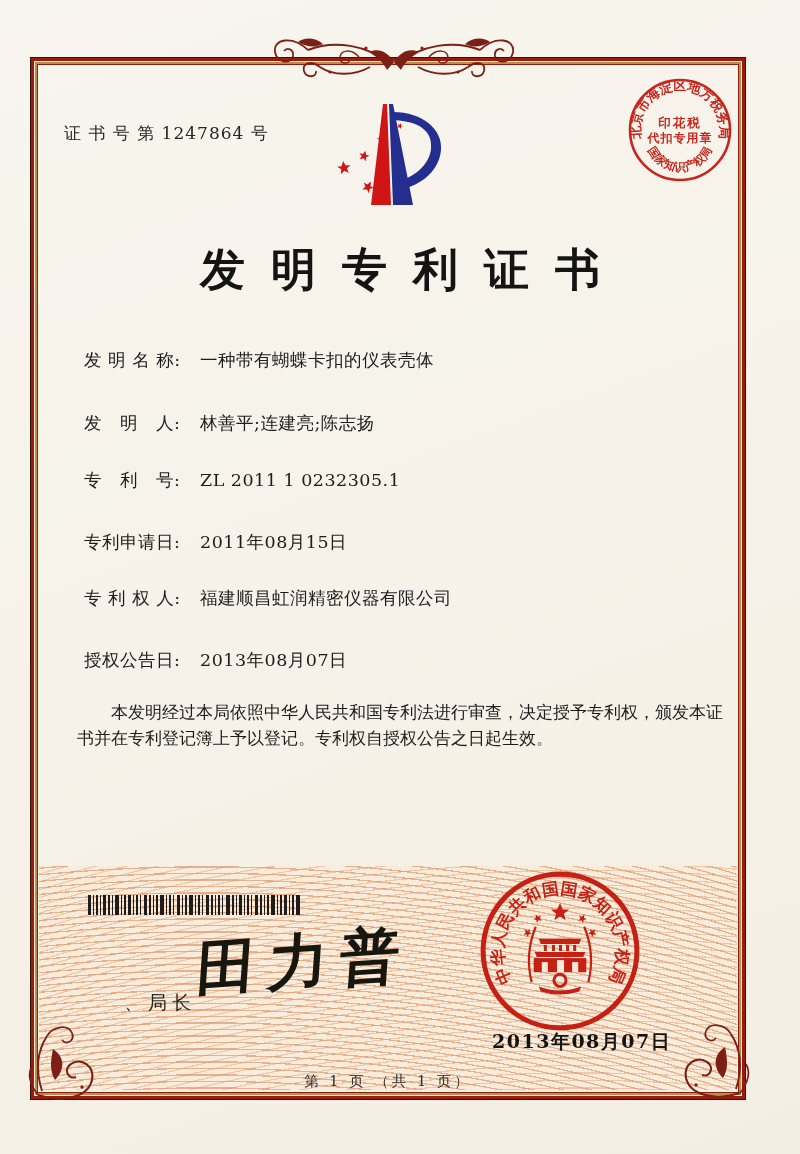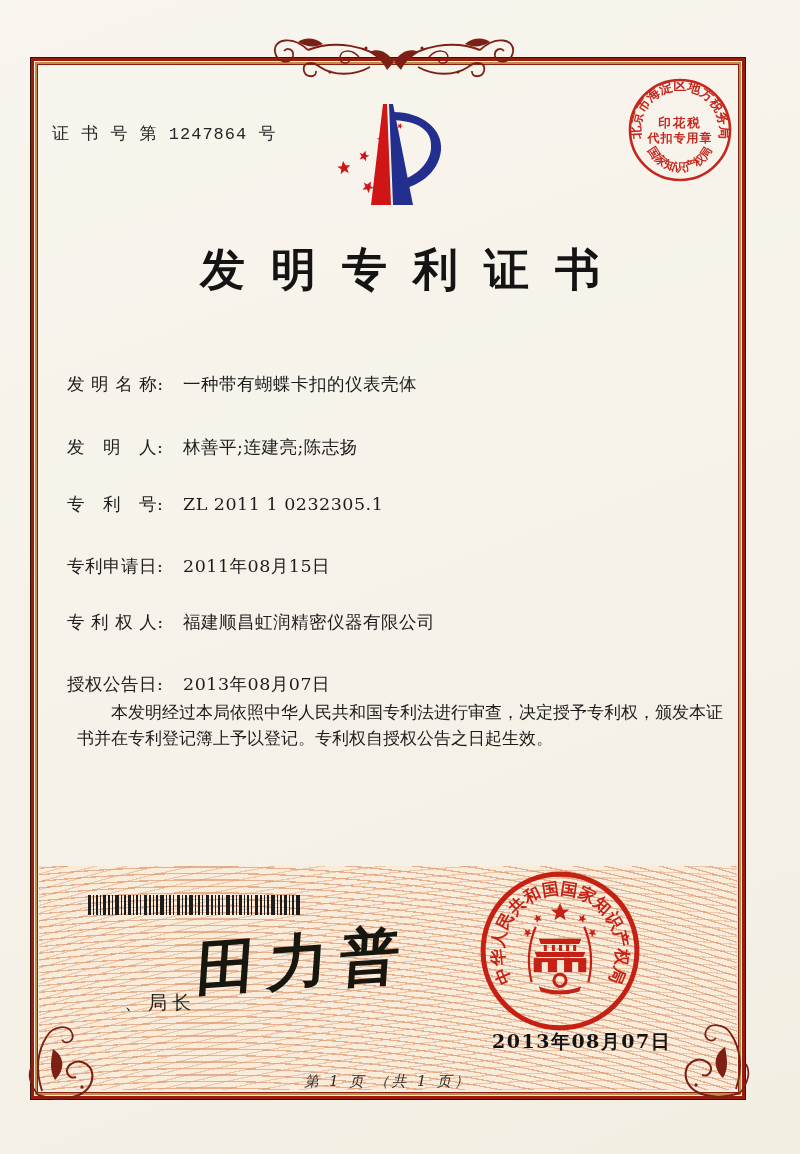--- a/index.html
+++ b/index.html
@@ -8,45 +8,45 @@
         font-family:"DejaVu Serif","Liberation Serif",serif;color:#1c1c1c;}
   .frame{position:absolute;left:30px;top:57px;width:714px;height:1041px;
         border:1px solid #35120a;
         box-shadow:inset 0 0 0 3px #9a1b10, inset 0 0 0 4px #f4eee1,
                    inset 0 0 0 6px #bf8e44, inset 0 0 0 7px #8a2014;}
   .band{position:absolute;left:39px;top:866px;width:698px;height:224px;
         background-color:#f9ecdb;
         background-image:
           repeating-radial-gradient(1600px circle at 24% 1750px, rgba(219,146,103,.65) 0 1.3px, transparent 1.3px 6.5px),
           repeating-radial-gradient(1600px circle at 78% 1850px, rgba(219,146,103,.40) 0 1.2px, transparent 1.2px 7.5px);}
-  .cert-no{position:absolute;left:52px;top:122px;font-size:17px;letter-spacing:1px;color:#262626;font-family:Liberation Mono, monospace;}
+  .cert-no{position:absolute;left:64px;top:122px;font-size:17px;letter-spacing:1px;color:#262626;}
   .title{position:absolute;left:0;top:240px;width:100%;text-align:center;font-size:45px;
          font-weight:700;letter-spacing:26px;padding-left:26px;box-sizing:border-box;color:#141414;}
-  .field-row{position:absolute;left:67px;font-size:17.5px;letter-spacing:.5px;white-space:nowrap;margin-top:24px;}
+  .field-row{position:absolute;left:84px;font-size:17.5px;letter-spacing:.5px;white-space:nowrap;}
   .f0{top:348px}.f1{top:411px}.f2{top:468px}.f3{top:530px}.f4{top:586px}.f5{top:648px}
   .field-label{display:inline-block;min-width:112px;}
   .field-value{margin-left:4px;}
   .body-text{position:absolute;left:64px;top:686px;width:672px;font-size:17px;line-height:26px;
          text-align:justify;color:#1b1b1b;}
   .body-text p{margin:13px;text-indent:2em;}
   .logo{position:absolute;left:323px;top:101px;width:136px;height:114px;}
   .ornament-top{position:absolute;left:268px;top:26px;width:252px;height:62px;}
   .corner{position:absolute;width:102px;height:86px;}
   .corner-left{left:24px;top:1023px;}
   .corner-right{left:652px;top:1021px;}
   .barcode{position:absolute;left:88px;top:895px;width:212px;height:20px;}
   .sig-title{position:absolute;left:124px;top:958px;font-size:19px;letter-spacing:5px;color:#201f1a;margin-top:32px;}
   .sig-name{position:absolute;left:196px;top:922px;font-size:60px;font-weight:700;letter-spacing:12px;
         color:#17160f;transform:rotate(-4deg) skewX(-8deg);white-space:nowrap;}
   .tax-stamp{position:absolute;left:626px;top:76px;width:108px;height:108px;opacity:.93;}
   .big-seal{position:absolute;left:474px;top:865px;width:172px;height:172px;opacity:.95;}
   .seal-date{position:absolute;left:492px;top:1029px;font-size:19px;font-weight:600;
         letter-spacing:1.5px;color:#131313;}
   .footer{position:absolute;left:39px;top:1072px;width:698px;text-align:center;
-        font-size:14.5px;letter-spacing:3px;color:#2b2b2b;font-style:italic;}
+        font-size:14.5px;letter-spacing:3px;color:#2b2b2b;}
   svg text{font-family:"DejaVu Serif","Liberation Serif",serif;}
 </style>
 </head>
 <body>
 
 <div class="page">
 
   <div class="frame"></div>
 
   <div class="band"></div>

